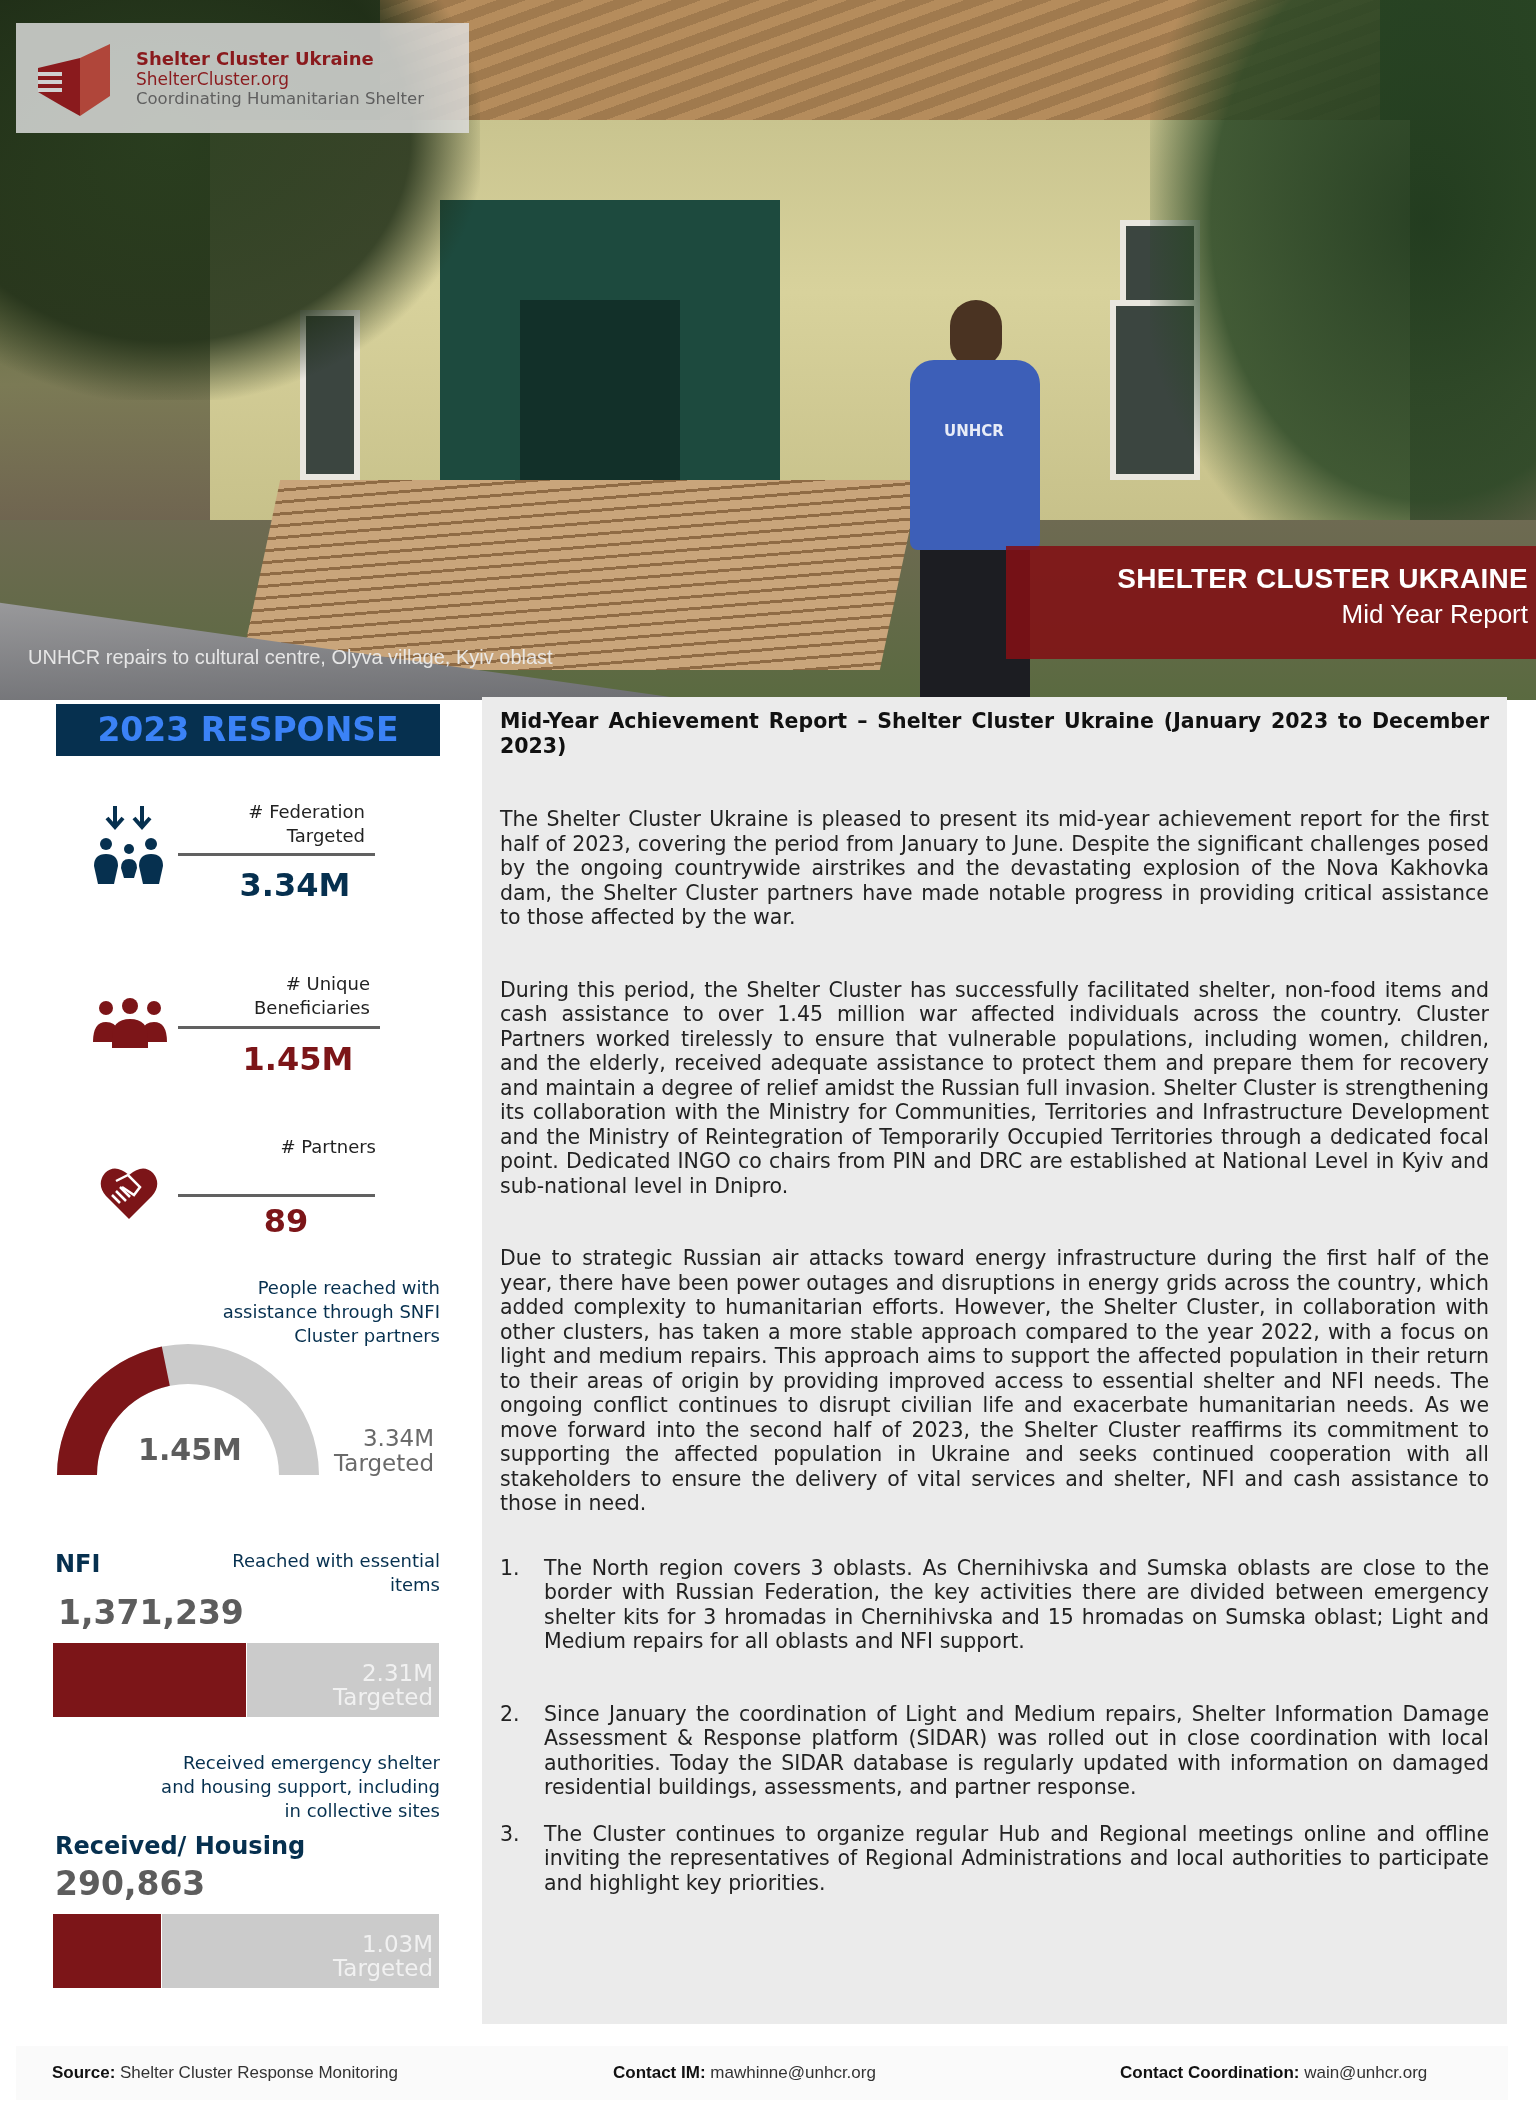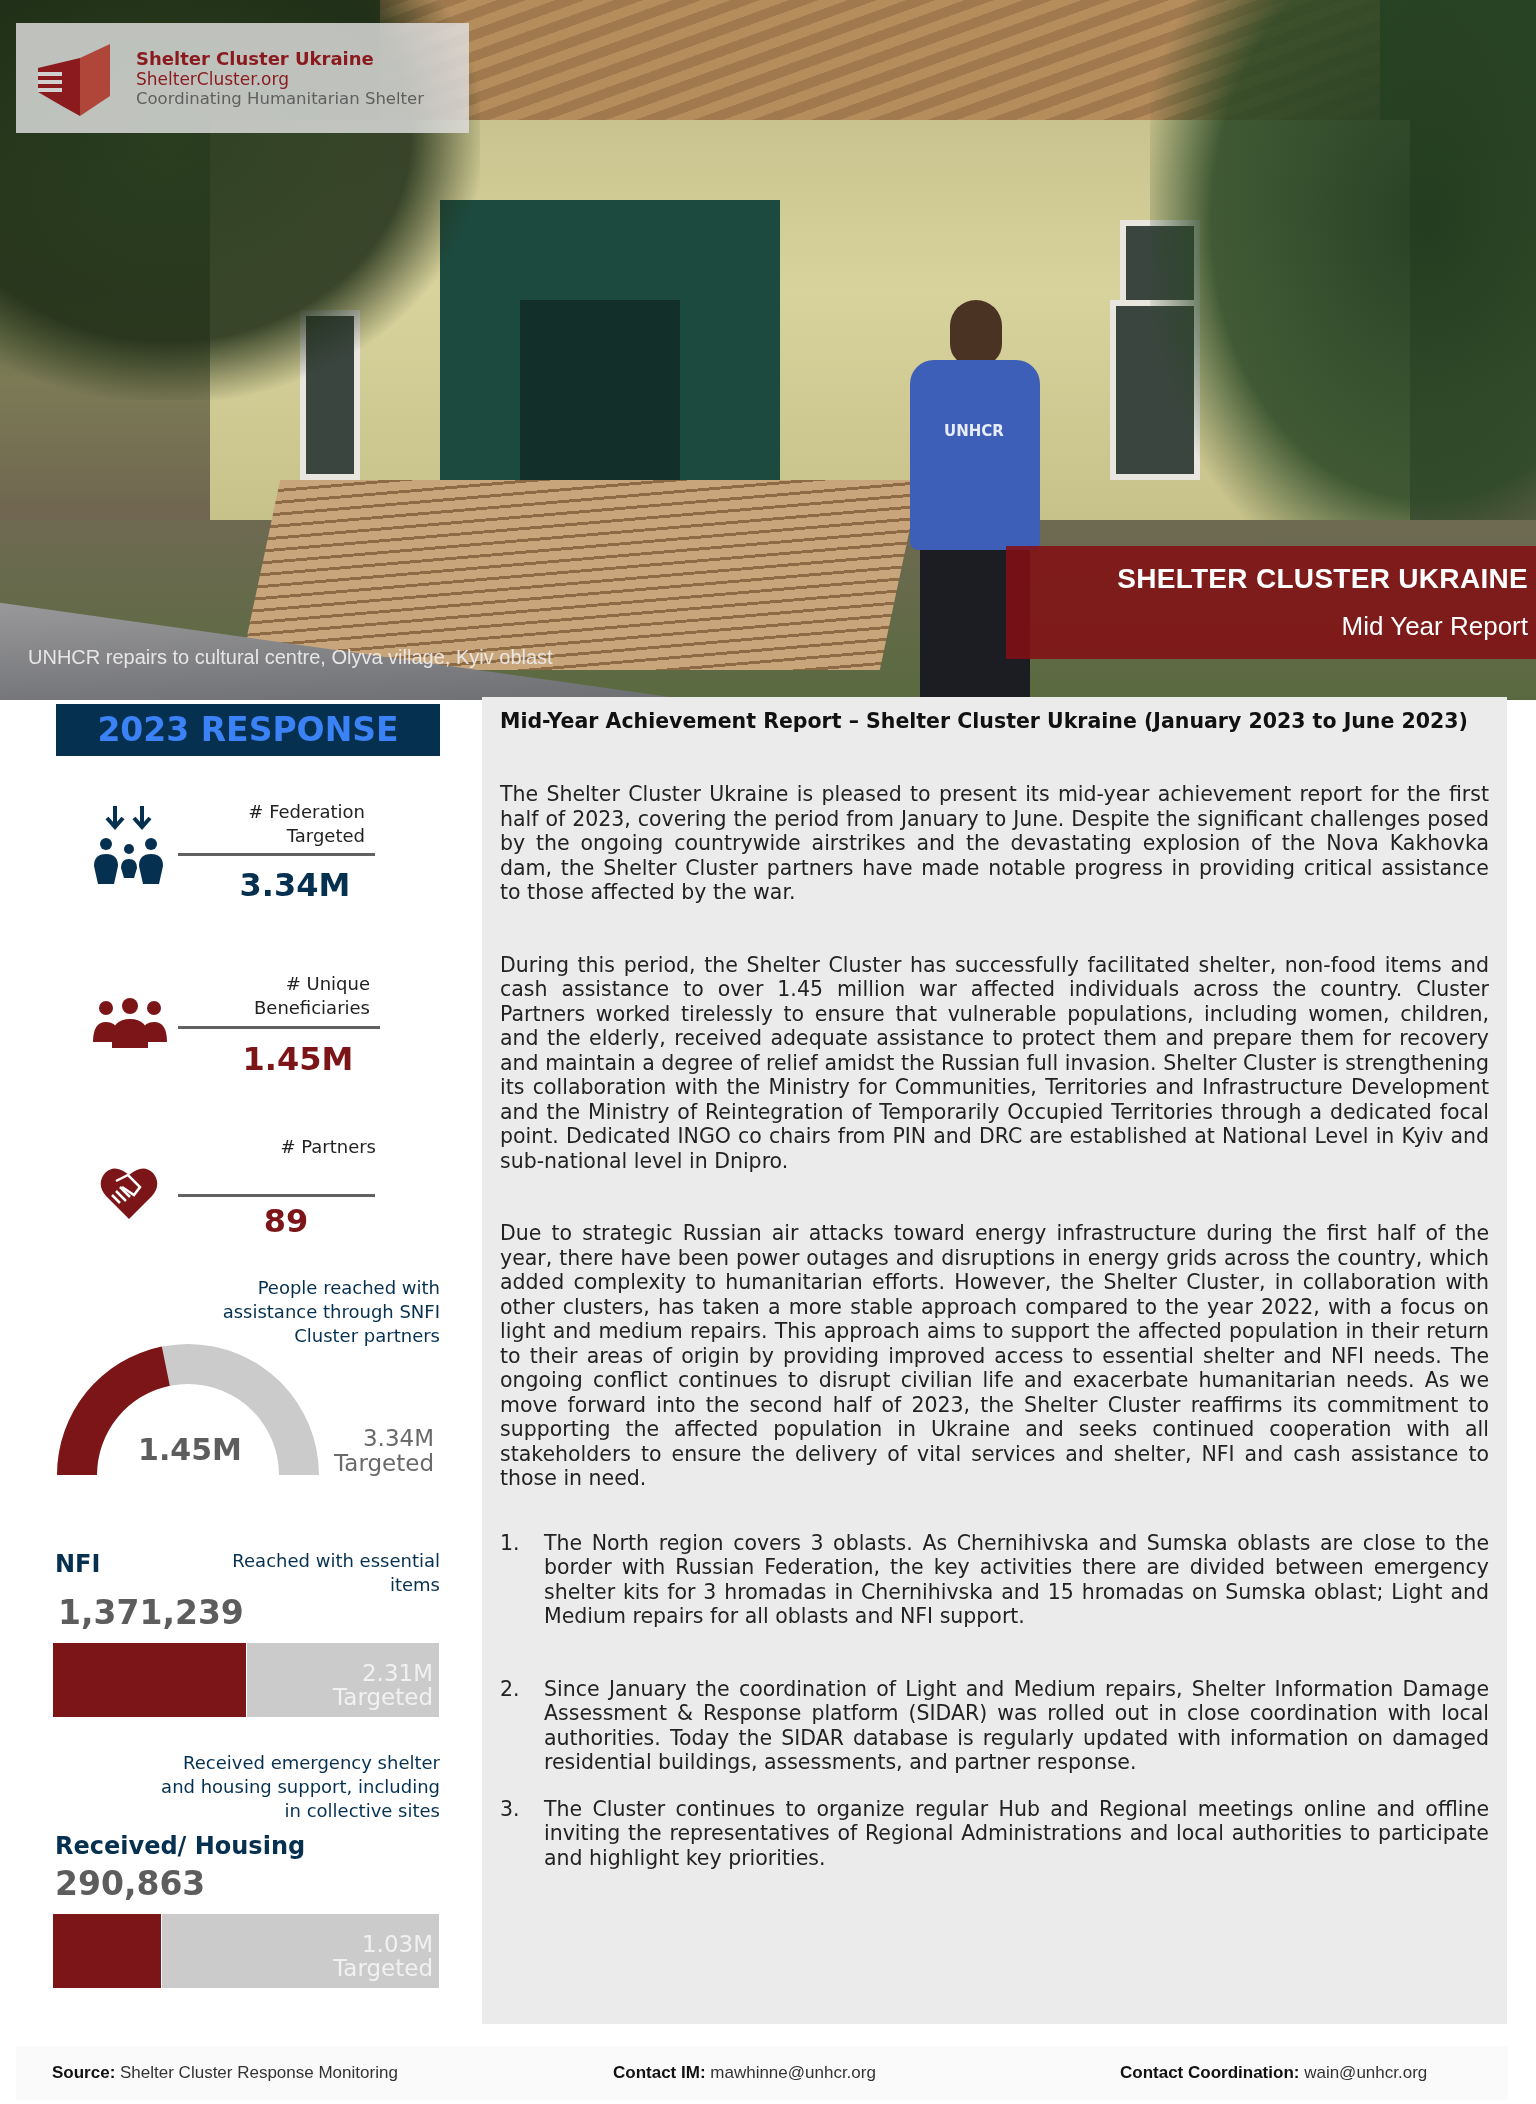--- a/index.html
+++ b/index.html
@@ -47,21 +47,21 @@
   .logo-text { display: flex; flex-direction: column; line-height: 20px; }
   .logo-title { font: bold 18px "DejaVu Sans", sans-serif; color: #8a1a1d; }
   .logo-url { font: 17px "DejaVu Sans", sans-serif; color: #8a1a1d; }
   .logo-tag { font: 16.5px "DejaVu Sans", sans-serif; color: #5f5f5f; }
 
   .title-banner {
     position: absolute; left: 1006px; top: 546px; width: 530px; height: 113px;
     background: rgba(130,16,20,0.88); text-align: right; padding-right: 8px; color: #ffffff;
   }
   .title-banner .t1 { font: bold 28px "Liberation Sans", sans-serif; margin-top: 17px; letter-spacing: 0.3px; }
-  .title-banner .t2 { font: 26px "Liberation Sans", sans-serif; margin-top: 16px; }
+  .title-banner .t2 { font: 26px "Liberation Sans", sans-serif; margin-top: 4px; }
 
   .caption { position: absolute; left: 28px; top: 646px; color: rgba(235,235,235,0.95);
     font: 20px "Liberation Sans", sans-serif; }
 
   
   .resp-badge { position: absolute; left: 56px; top: 704px; width: 384px; height: 52px; background: #06304f;
     color: #3b82f6; text-align: center; font: bold 33px "DejaVu Sans", sans-serif; line-height: 52px; }
 
   .kpi { position: absolute; left: 0; width: 460px; }
   .kpi .icon { position: absolute; }
@@ -246,21 +246,21 @@
 <div class="bar" style="top:1914px;">
   <div class="fill" style="width:109px;"></div>
   <div class="target">
     <div>1.03M</div>
     <div>Targeted</div>
   </div>
 </div>
 
 <div class="text-panel">
   <div class="inner">
-    <div class="report-title">Mid-Year Achievement Report – Shelter Cluster Ukraine (January 2023 to June 2023)</div>
+    <div class="report-title">Mid-Year Achievement Report – Shelter Cluster Ukraine (January 2023 to December 2023)</div>
     <div class="para" style="margin-top:48px;">The Shelter Cluster Ukraine is pleased to present its mid-year achievement report for the first half of 2023, covering the period from January to June. Despite the significant challenges posed by the ongoing countrywide airstrikes and the devastating explosion of the Nova Kakhovka dam, the Shelter Cluster partners have made notable progress in providing critical assistance to those affected by the war.</div>
     <div class="para" style="margin-top:48px;">During this period, the Shelter Cluster has successfully facilitated shelter, non-food items and cash assistance to over 1.45 million war affected individuals across the country. Cluster Partners worked tirelessly to ensure that vulnerable populations, including women, children, and the elderly, received adequate assistance to protect them and prepare them for recovery and maintain a degree of relief amidst the Russian full invasion. Shelter Cluster is strengthening its collaboration with the Ministry for Communities, Territories and Infrastructure Development and the Ministry of Reintegration of Temporarily Occupied Territories through a dedicated focal point. Dedicated INGO co chairs from PIN and DRC are established at National Level in Kyiv and sub-national level in Dnipro.</div>
     <div class="para" style="margin-top:48px;">Due to strategic Russian air attacks toward energy infrastructure during the first half of the year, there have been power outages and disruptions in energy grids across the country, which added complexity to humanitarian efforts. However, the Shelter Cluster, in collaboration with other clusters, has taken a more stable approach compared to the year 2022, with a focus on light and medium repairs. This approach aims to support the affected population in their return to their areas of origin by providing improved access to essential shelter and NFI needs. The ongoing conflict continues to disrupt civilian life and exacerbate humanitarian needs. As we move forward into the second half of 2023, the Shelter Cluster reaffirms its commitment to supporting the affected population in Ukraine and seeks continued cooperation with all stakeholders to ensure the delivery of vital services and shelter, NFI and cash assistance to those in need.</div>
     <ul class="hub-list" style="margin-top:40px;">
       <li>
         <span class="num">1.</span>
         <span>The North region covers 3 oblasts. As Chernihivska and Sumska oblasts are close to the border with Russian Federation, the key activities there are divided between emergency shelter kits for 3 hromadas in Chernihivska and 15 hromadas on Sumska oblast; Light and Medium repairs for all oblasts and NFI support.</span>
       </li>
       <li style="margin-top:48px;">
         <span class="num">2.</span>

